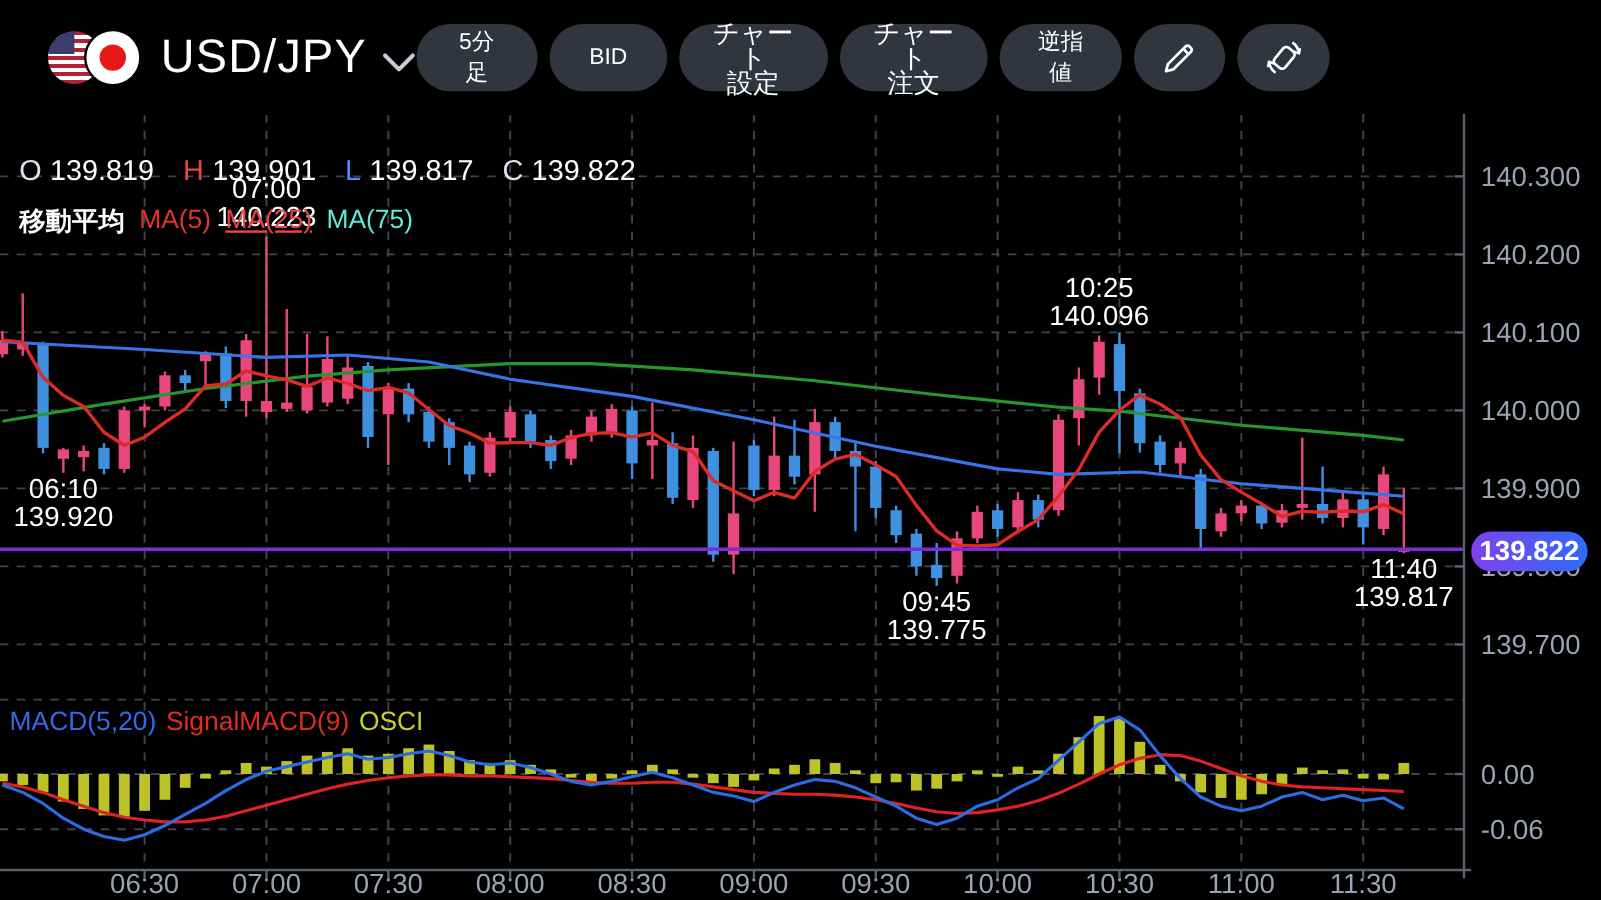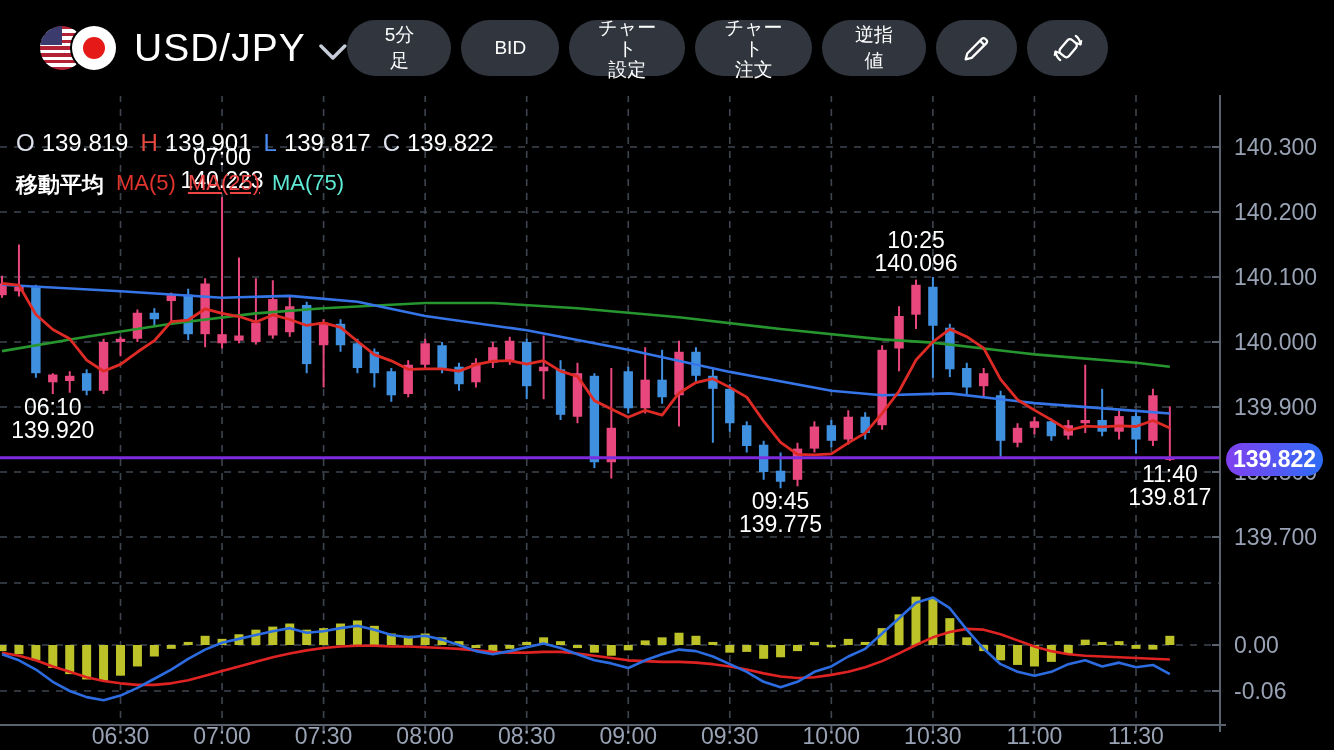--- a/index.html
+++ b/index.html
@@ -10,27 +10,27 @@
   .flags{position:relative;width:78px;height:44px;margin-left:40px;flex:0 0 auto;}
   .flag{position:absolute;top:0;width:44px;height:44px;border-radius:50%;overflow:hidden;}
   .flag-us{left:0;background:repeating-linear-gradient(#b22234 0 3.4px,#fff 3.4px 6.8px);}
   .flag-us .canton{position:absolute;left:0;top:0;width:22px;height:19px;background:#3c3b6e;}
   .flag-jp{left:32px;background:#fff;z-index:2;box-shadow:0 0 0 2px #000;}
   .flag-jp .sun{position:absolute;left:11px;top:11px;width:22px;height:22px;border-radius:50%;background:#e61919;}
   .title{color:#fff;font-size:39px;font-weight:500;letter-spacing:1px;margin-left:16px;}
   .chev{margin-left:12px;margin-top:8px;}
   .btn-row{margin-left:auto;margin-right:20px;display:flex;gap:10px;align-items:center;}
   .hbtn{height:56px;border-radius:28px;background:#30353e;color:#fff;border:none;display:flex;align-items:center;justify-content:center;font-size:19px;font-family:inherit;cursor:pointer;}
-  .hbtn.two{font-size:19px;line-height:21px;white-space:pre-line;padding:0 20px;}
+  .hbtn.two{font-size:22px;line-height:21px;white-space:pre-line;padding:0 20px;}
   .p1{padding:0 28px;}.p2{padding:0 33px;}.p3{padding:0 28px;}.p4{padding:0 24px;}
   .icon-btn{width:82px;padding:0;}
   
   .ov{position:absolute;z-index:4;white-space:nowrap;}
   .date-txt{left:16px;top:102px;color:#7e899e;font-size:23px;}
-  .ohlc{left:16px;top:129px;font-size:24px;color:#fff;display:flex;gap:12px;}
+  .ohlc{left:16px;top:129px;font-size:24px;color:#fff;display:flex;gap:24px;}
   .ohlc .lab{color:#dde2ec;margin-right:7px;}
   .ohlc .lab.h{color:#e5483f;}
   .ohlc .lab.l{color:#4b8bf5;}
   .ma-legend{left:16px;top:170px;font-size:22px;display:flex;gap:12px;}
   .ma-legend .t0{color:#fff;font-weight:700;}
   .ma-legend .m5{color:#e0342c;}
   .ma-legend .m25{color:#ef4444;text-decoration:underline;}
   .ma-legend .m75{color:#5eead4;}
   .macd-legend{left:8px;top:588px;font-size:22px;display:flex;gap:8px;}
   .macd-legend .b{color:#3569e8;}
@@ -393,15 +393,20 @@
     <span><span class="lab">C</span><span>139.822</span></span>
   </div>
 
   <div class="ov ma-legend">
     <span class="t0">移動平均</span>
     <span class="m5">MA(5)</span>
     <span class="m25">MA(25)</span>
     <span class="m75">MA(75)</span>
   </div>
 
+  <div class="ov macd-legend">
+    <span class="b">MACD(5,20)</span>
+    <span class="r">SignalMACD(9)</span>
+    <span class="y">OSCI</span>
+  </div>
 
   <div class="ov price-badge">139.822</div>
 </div>
 
 </body></html>

